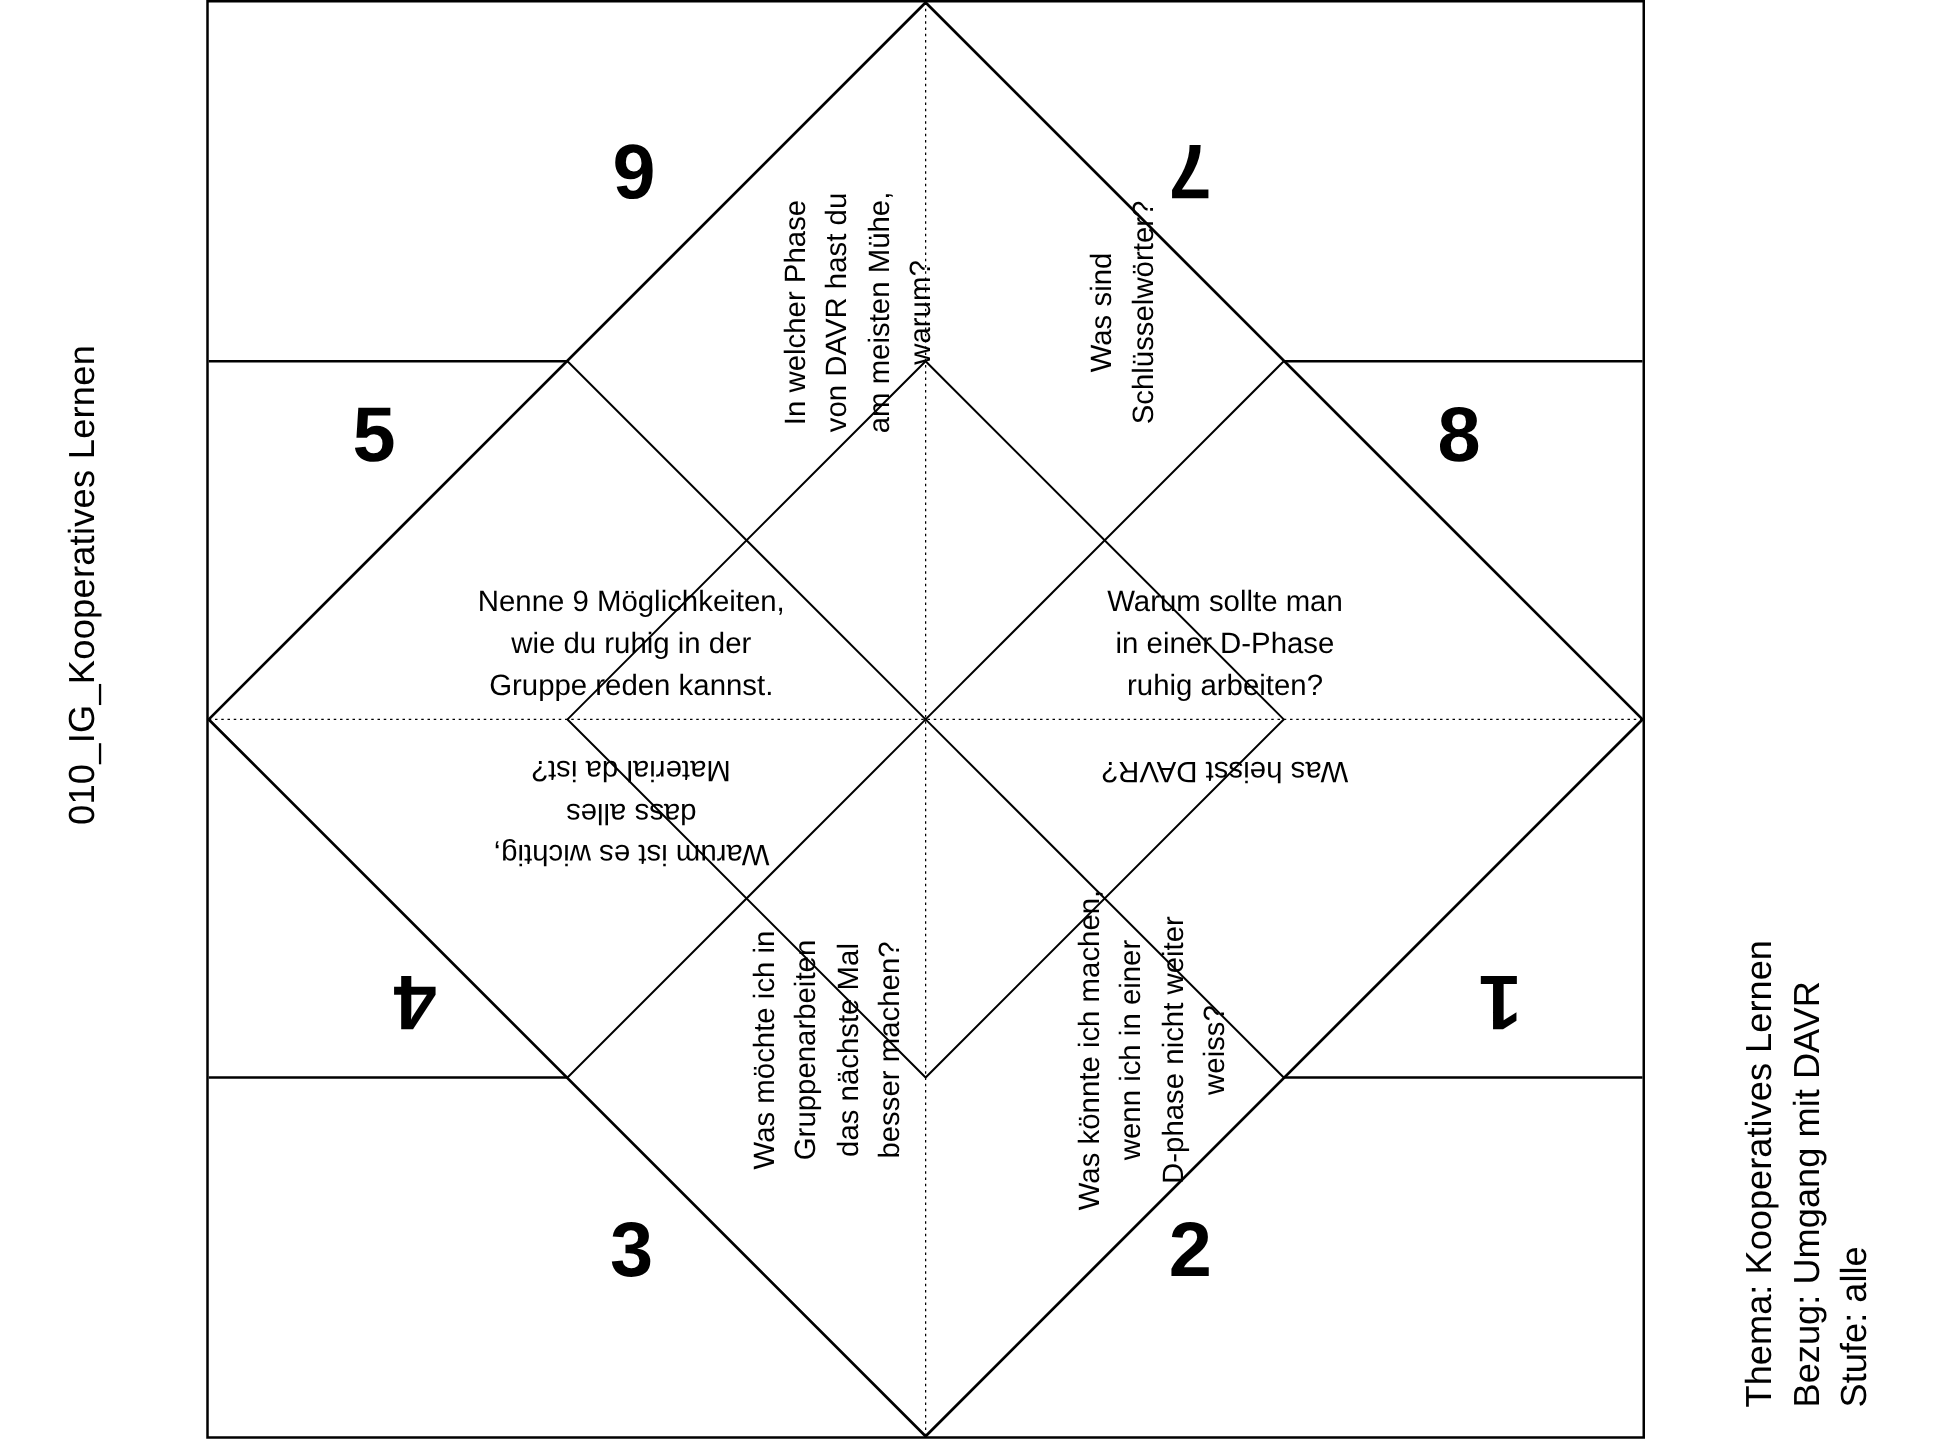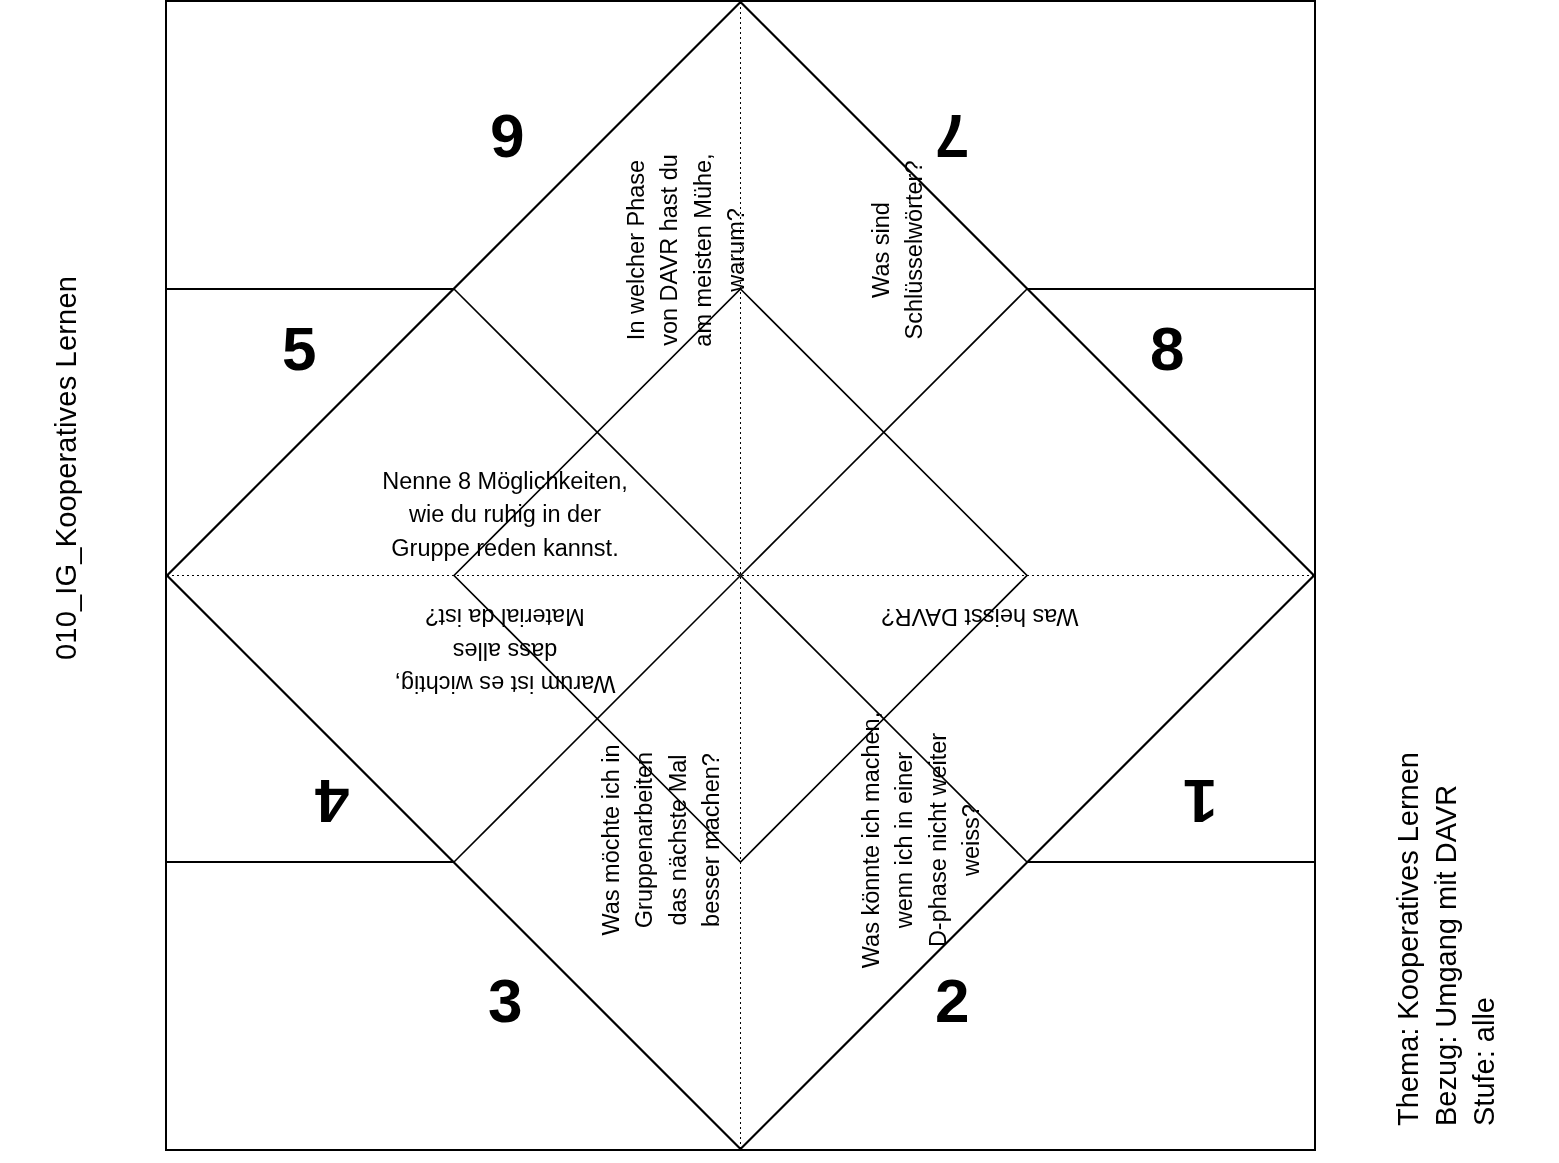--- a/index.html
+++ b/index.html
@@ -152,24 +152,27 @@
   <div class="cnum" style="left:770px; top:970px;">2</div>
 
   <div class="q rotm90" style="left:455px; top:400px; width:300px; transform-origin:left top;">In welcher Phase
 von DAVR hast du
 am meisten Mühe,
 warum?</div>
 
   <div class="q rotm90" style="left:700px; top:400px; width:300px; transform-origin:left top;">Was sind
 Schlüsselwörter?</div>
 
-  <div class="q" style="left:125px; top:465px; width:430px;">Nenne 8 Möglichkeiten,
+  <div class="q" style="left:125px; top:465px; width:430px;">Nenne 9 Möglichkeiten,
 wie du ruhig in der
 Gruppe reden kannst.</div>
 
+  <div class="q" style="left:600px; top:465px; width:430px;">Warum sollte man
+in einer D-Phase
+ruhig arbeiten?</div>
 
   <div class="q rot180" style="left:125px; top:600px; width:430px;">Warum ist es wichtig,
 dass alles
 Material da ist?</div>
 
   <div class="q rot180" style="left:600px; top:600px; width:430px;">Was heisst DAVR?</div>
 
   <div class="q rotm90" style="left:430px; top:1000px; width:320px; transform-origin:left top;">Was möchte ich in
 Gruppenarbeiten
 das nächste Mal

